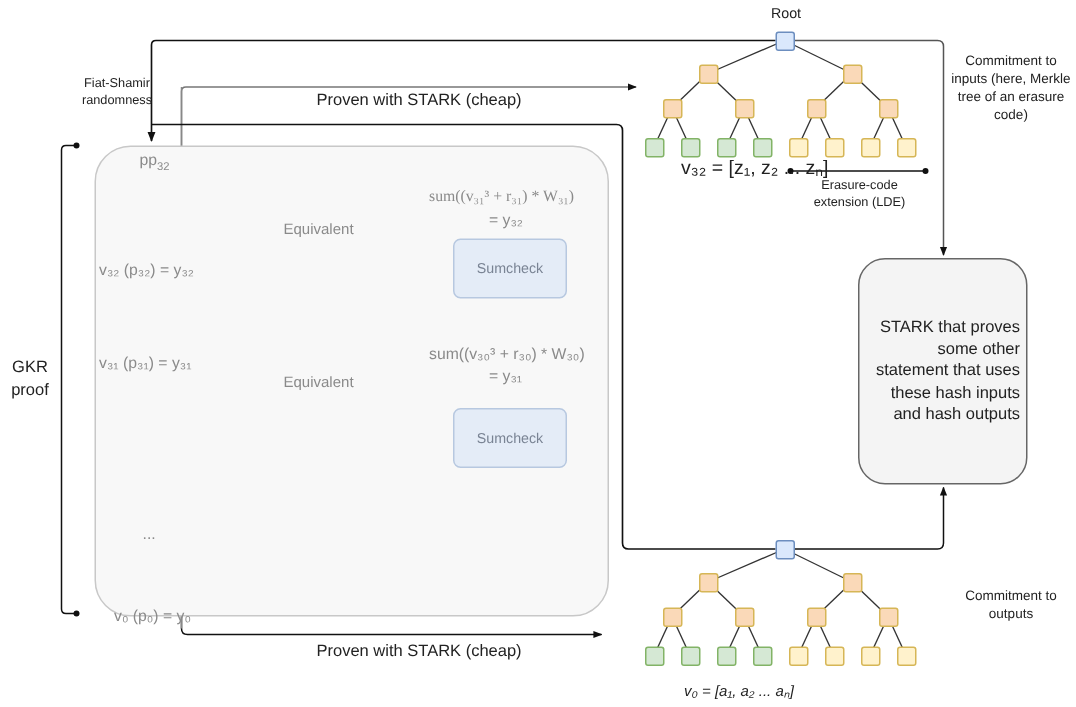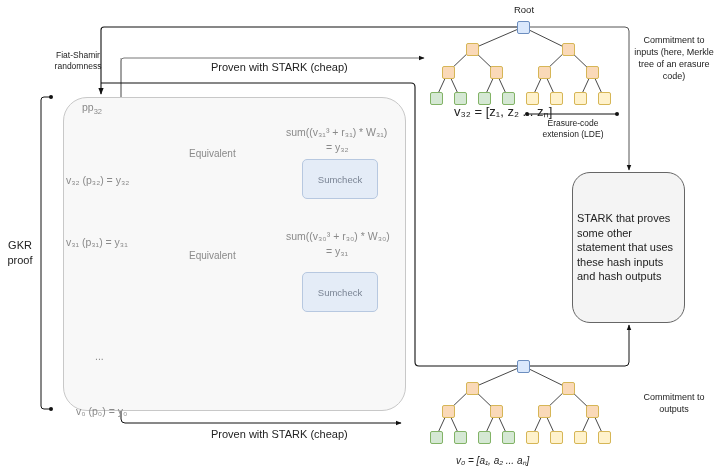--- a/index.html
+++ b/index.html
@@ -10,21 +10,21 @@
   .gkr-panel { position:absolute; left:63px; top:97px; width:341px; height:312px;
                background:#f8f8f8; border:1px solid #c8c8c8; border-radius:24px; }
   .faded { color:#8a8a8a; font-size:10.5px; white-space:nowrap; }
   .faded sub, .faded sup { font-size:7.5px; }
   .dark { color:#222; font-size:10.5px; white-space:nowrap;margin-left:24px; }
   .sumcheck { position:absolute; width:74px; height:38px; background:#e4ecf7;
               border:1px solid #b7c8e0; border-radius:5px; color:#7a8494;
               font-size:9.5px; display:flex; align-items:center; justify-content:center; }
   .stark-box { position:absolute; left:572px; top:172px; width:113px; height:151px;
                background:#f4f4f4; border:1px solid #666; border-radius:18px;
-               display:flex; align-items:center; justify-content:center; text-align:left;
+               display:flex; align-items:center; justify-content:center; text-align:right;
                font-size:11px; line-height:1.32; color:#222; padding:0 4px; box-sizing:border-box; }
   .small { font-size:9.5px; text-align:center; line-height:1.32; color:#222; }
   .node { position:absolute; width:13px; height:13px; border-radius:2px; box-sizing:border-box; }
   .n-root { background:#dae8fc; border:1px solid #6c8ebf; }
   .n-int { background:#fad9b8; border:1px solid #d6b656; }
   .n-green { background:#d5e8d4; border:1px solid #82b366; }
   .n-yellow { background:#fff2cc; border:1px solid #d6b656; }
 </style>
 </head>
 <body>
@@ -105,24 +105,24 @@
 </svg>
 
 <div class="gkr-panel"></div>
 
 <div class="abs small" style="left:42px;top:50px;width:72px;font-size:8.5px;">Fiat-Shamir randomness</div>
 <div class="abs small" style="left:4px;top:238px;width:32px;font-size:11px;">GKR proof</div>
 
 <div class="abs dark" style="left:187px;top:61px;font-size:11px;">Proven with STARK (cheap)</div>
 <div class="abs dark" style="left:187px;top:428px;font-size:11px;">Proven with STARK (cheap)</div>
 
-<div class="abs faded" style="left:82px;top:101px;">pp<sub>32</sub></div>
+<div class="abs faded" style="left:93px;top:101px;">pp<sub>32</sub></div>
 <div class="abs faded" style="left:66px;top:133px;margin-top:41px;">v₃₂ (p₃₂) = y₃₂</div>
 <div class="abs faded" style="left:189px;top:148px;font-size:10px;">Equivalent</div>
-<div class="abs faded" style="left:286px;top:126px;">sum((v₃₁³ + r₃₁) * W₃₁)</div>
+<div class="abs faded" style="left:286px;top:126px;font-family:Liberation Serif, serif;">sum((v₃₁³ + r₃₁) * W₃₁)</div>
 <div class="abs faded" style="left:326px;top:141px;">= y₃₂</div>
 <div class="sumcheck" style="left:302px;top:159px;">Sumcheck</div>
 
 <div class="abs faded" style="left:66px;top:236px;">v₃₁ (p₃₁) = y₃₁</div>
 <div class="abs faded" style="left:189px;top:250px;font-size:10px;">Equivalent</div>
 <div class="abs faded" style="left:286px;top:230px;">sum((v₃₀³ + r₃₀) *  W₃₀)</div>
 <div class="abs faded" style="left:326px;top:245px;">= y₃₁</div>
 <div class="sumcheck" style="left:302px;top:272px;">Sumcheck</div>
 
 <div class="abs faded" style="left:95px;top:350px;">...</div>

